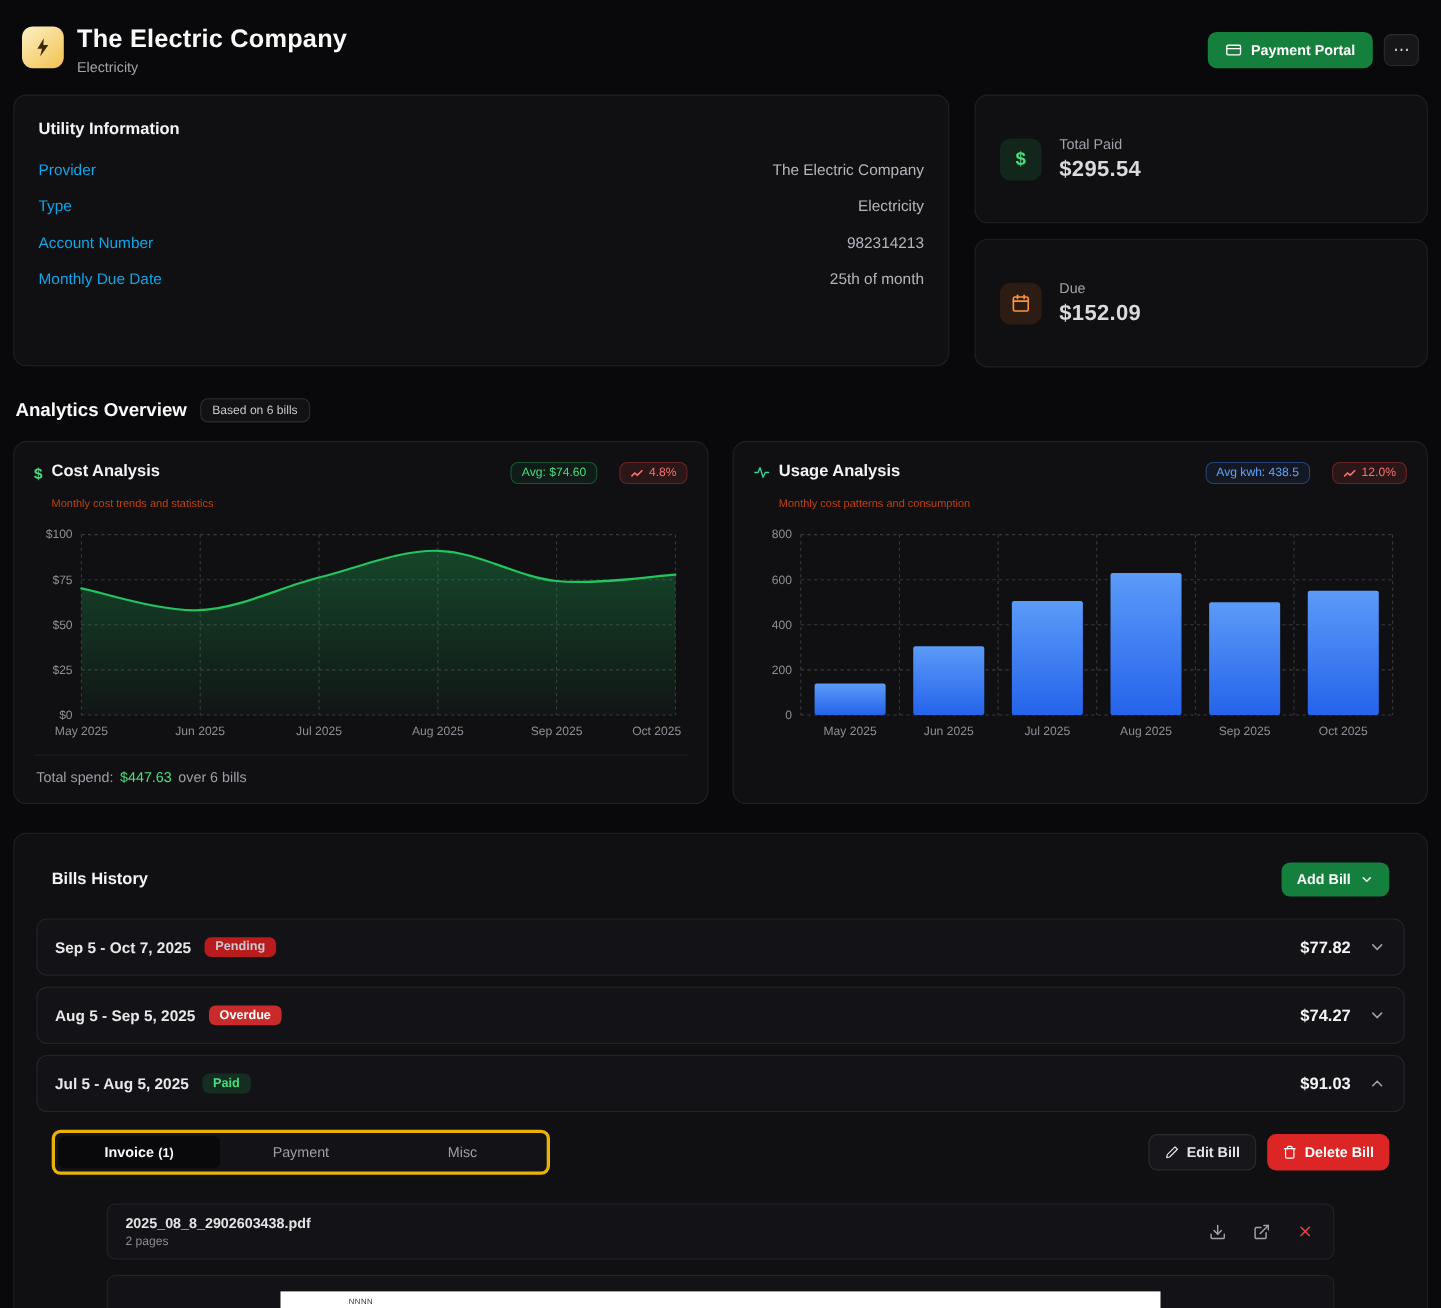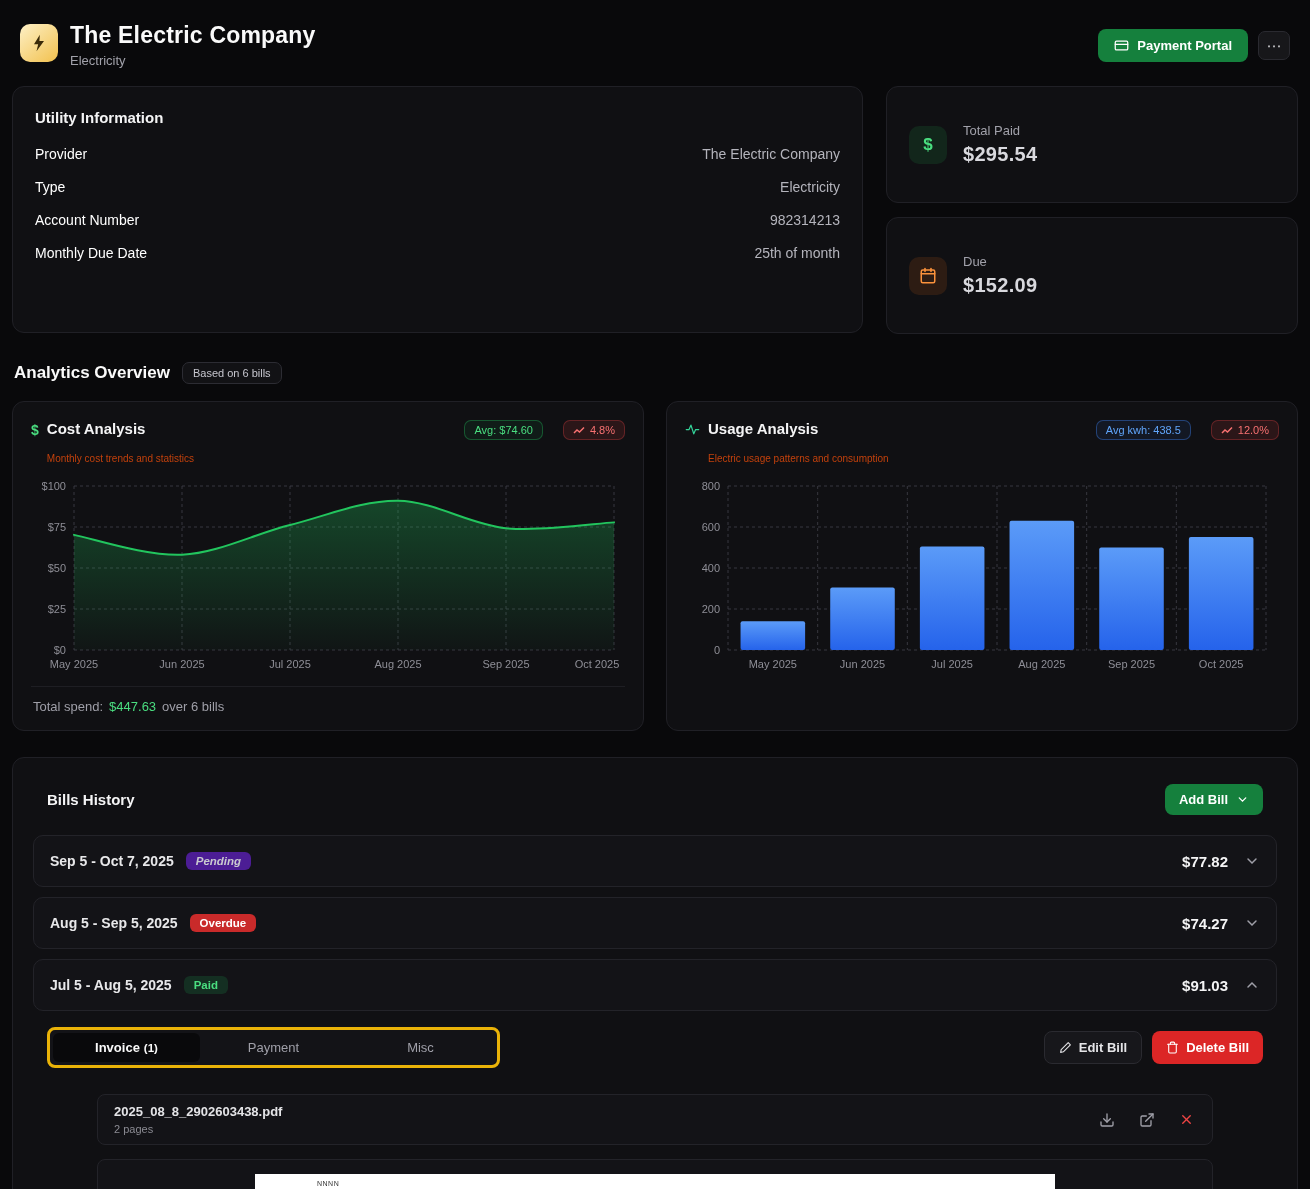--- a/index.html
+++ b/index.html
@@ -25,21 +25,21 @@
                font-family:inherit; }
   .btn-more { width:32px; height:29px; background:#17171a; border:1px solid #2a2a30; border-radius:7px;
               color:#d4d4d8; font-size:15px; line-height:1; cursor:pointer; }
 
   
   .card { background:#101013; border:1px solid #202026; border-radius:12px; }
   .row-top { display:grid; grid-template-columns:1fr 412px; gap:23px; margin-bottom:28px; }
   .utility-card { height:247px; padding:22px; }
   .utility-card h2 { font-size:15px; font-weight:700; color:#f4f4f5; margin-bottom:20px; }
   .u-row { display:flex; justify-content:space-between; align-items:center; margin-bottom:17px; }
-  .u-label { font-size:14px; color:#ffffff; }
+  .u-label { font-size:14px; color:#0ea5e9; }
   .u-value { font-size:14px; color:#b4b4bc; }
 
   .col-right { display:flex; flex-direction:column; gap:14px; }
   .stat-card { height:117px; display:flex; align-items:center; gap:16px; padding:0 22px; }
   .stat-icon { width:38px; height:38px; border-radius:10px; display:flex; align-items:center; justify-content:center;
                font-size:17px; font-weight:700; }
   .stat-icon.green { background:rgba(34,197,94,.12); color:#4ade80; }
   .stat-icon.orange { background:rgba(249,115,22,.13); color:#fb923c; }
   .stat-label { font-size:13px; color:#a1a1aa; margin-bottom:5px; }
   .stat-value { font-size:20px; font-weight:700; color:#d9d9de; letter-spacing:.3px; }
@@ -72,21 +72,21 @@
   
   .bills-card { padding:20px; }
   .bills-head { display:flex; justify-content:space-between; align-items:center; margin-bottom:20px; padding:6px 14px 0 14px; }
   .bills-head h2 { font-size:15px; font-weight:700; color:#f4f4f5; }
   .btn-addbill { display:inline-flex; align-items:center; gap:8px; background:#15803d; color:#fff; border:none;
                  border-radius:8px; padding:8px 14px; font-size:13px; font-weight:600; cursor:pointer; font-family:inherit; }
   .bill-row { background:#131317; border:1px solid #232329; border-radius:10px; height:52px;
               display:flex; align-items:center; padding:0 16px; margin-bottom:10px; }
   .bill-period { font-size:14px; font-weight:600; color:#e8e8ea; }
   .bill-badge { font-size:11.5px; font-weight:600; padding:3px 10px; border-radius:6px; margin-left:12px; }
-  .badge-pending { background:#4c1d95; color:#c9c9cf;font-style:italic; }
+  .badge-pending { background:#b91c1c; color:#c9c9cf; }
   .badge-overdue { background:#c92a2a; color:#ffffff; }
   .badge-paid { background:rgba(34,197,94,.16); color:#4ade80; }
   .bill-right { margin-left:auto; display:flex; align-items:center; gap:16px; }
   .bill-amount { font-size:15px; font-weight:700; color:#f4f4f5; }
   .chev { color:#9f9fa8; cursor:pointer; display:flex; }
 
   .expanded { margin-top:16px; }
   .exp-toolbar { display:flex; justify-content:space-between; align-items:center; padding:0 14px; }
   .tabbar { display:inline-flex; background:#131317; border:3px solid #eab308; border-radius:8px; padding:3px; }
   .tab { width:147px; text-align:center; font-size:13px; color:#9f9fa8; padding:7px 0; border-radius:6px; cursor:pointer; }
@@ -262,21 +262,21 @@
     <section class="card chart-card">
       <div class="chart-head">
         <div class="chart-title-wrap">
           <span class="chart-title-icon" style="color:#34d399;">
             <svg width="15" height="15" viewBox="0 0 24 24" fill="none" stroke="#34d399" stroke-width="2" stroke-linecap="round" stroke-linejoin="round">
                 <polyline points="2 12 6.5 12 9.5 5 14 19 17 12 22 12"></polyline>
               </svg>
           </span>
           <div>
             <div class="chart-title">Usage Analysis</div>
-            <div class="chart-sub">Electric usage patterns and consumption</div>
+            <div class="chart-sub">Monthly cost patterns and consumption</div>
           </div>
         </div>
         <div class="badges">
           <span class="badge-avg-blue">Avg kwh: 438.5</span>
           <span class="badge-trend">
             <svg width="12" height="9" viewBox="0 0 12 9" fill="none" stroke="currentColor" stroke-width="1.5">
                 <polyline points="1 7 4 4 6.5 6 11 1.5"></polyline>
               </svg>
             <span>12.0%</span>
           </span>

